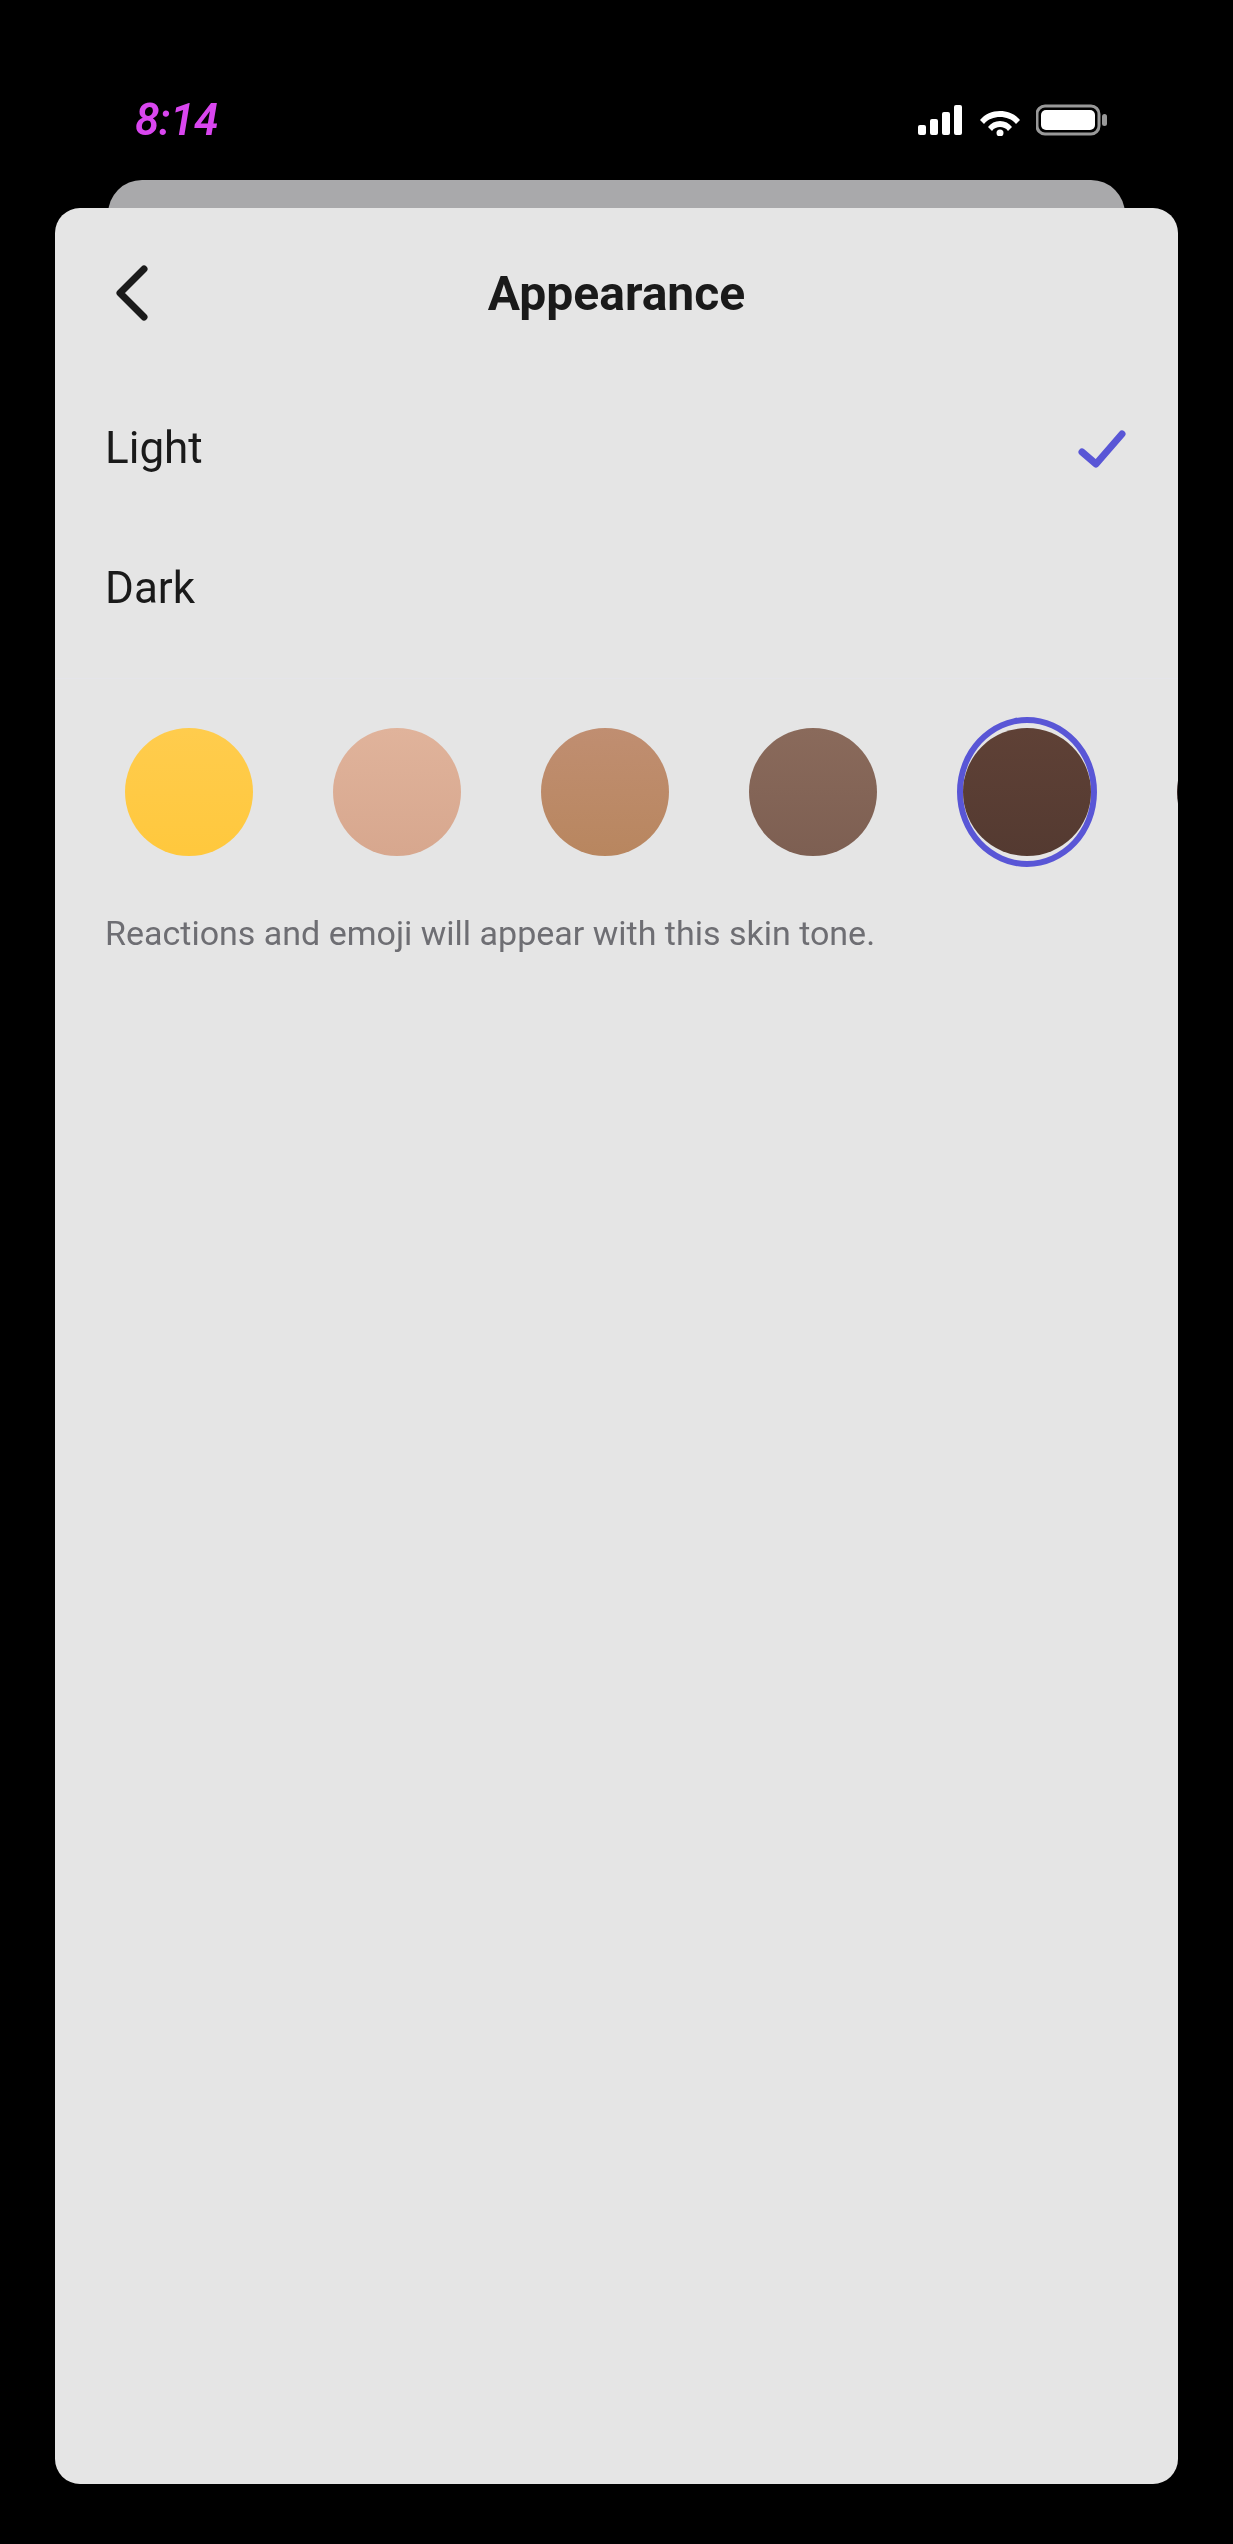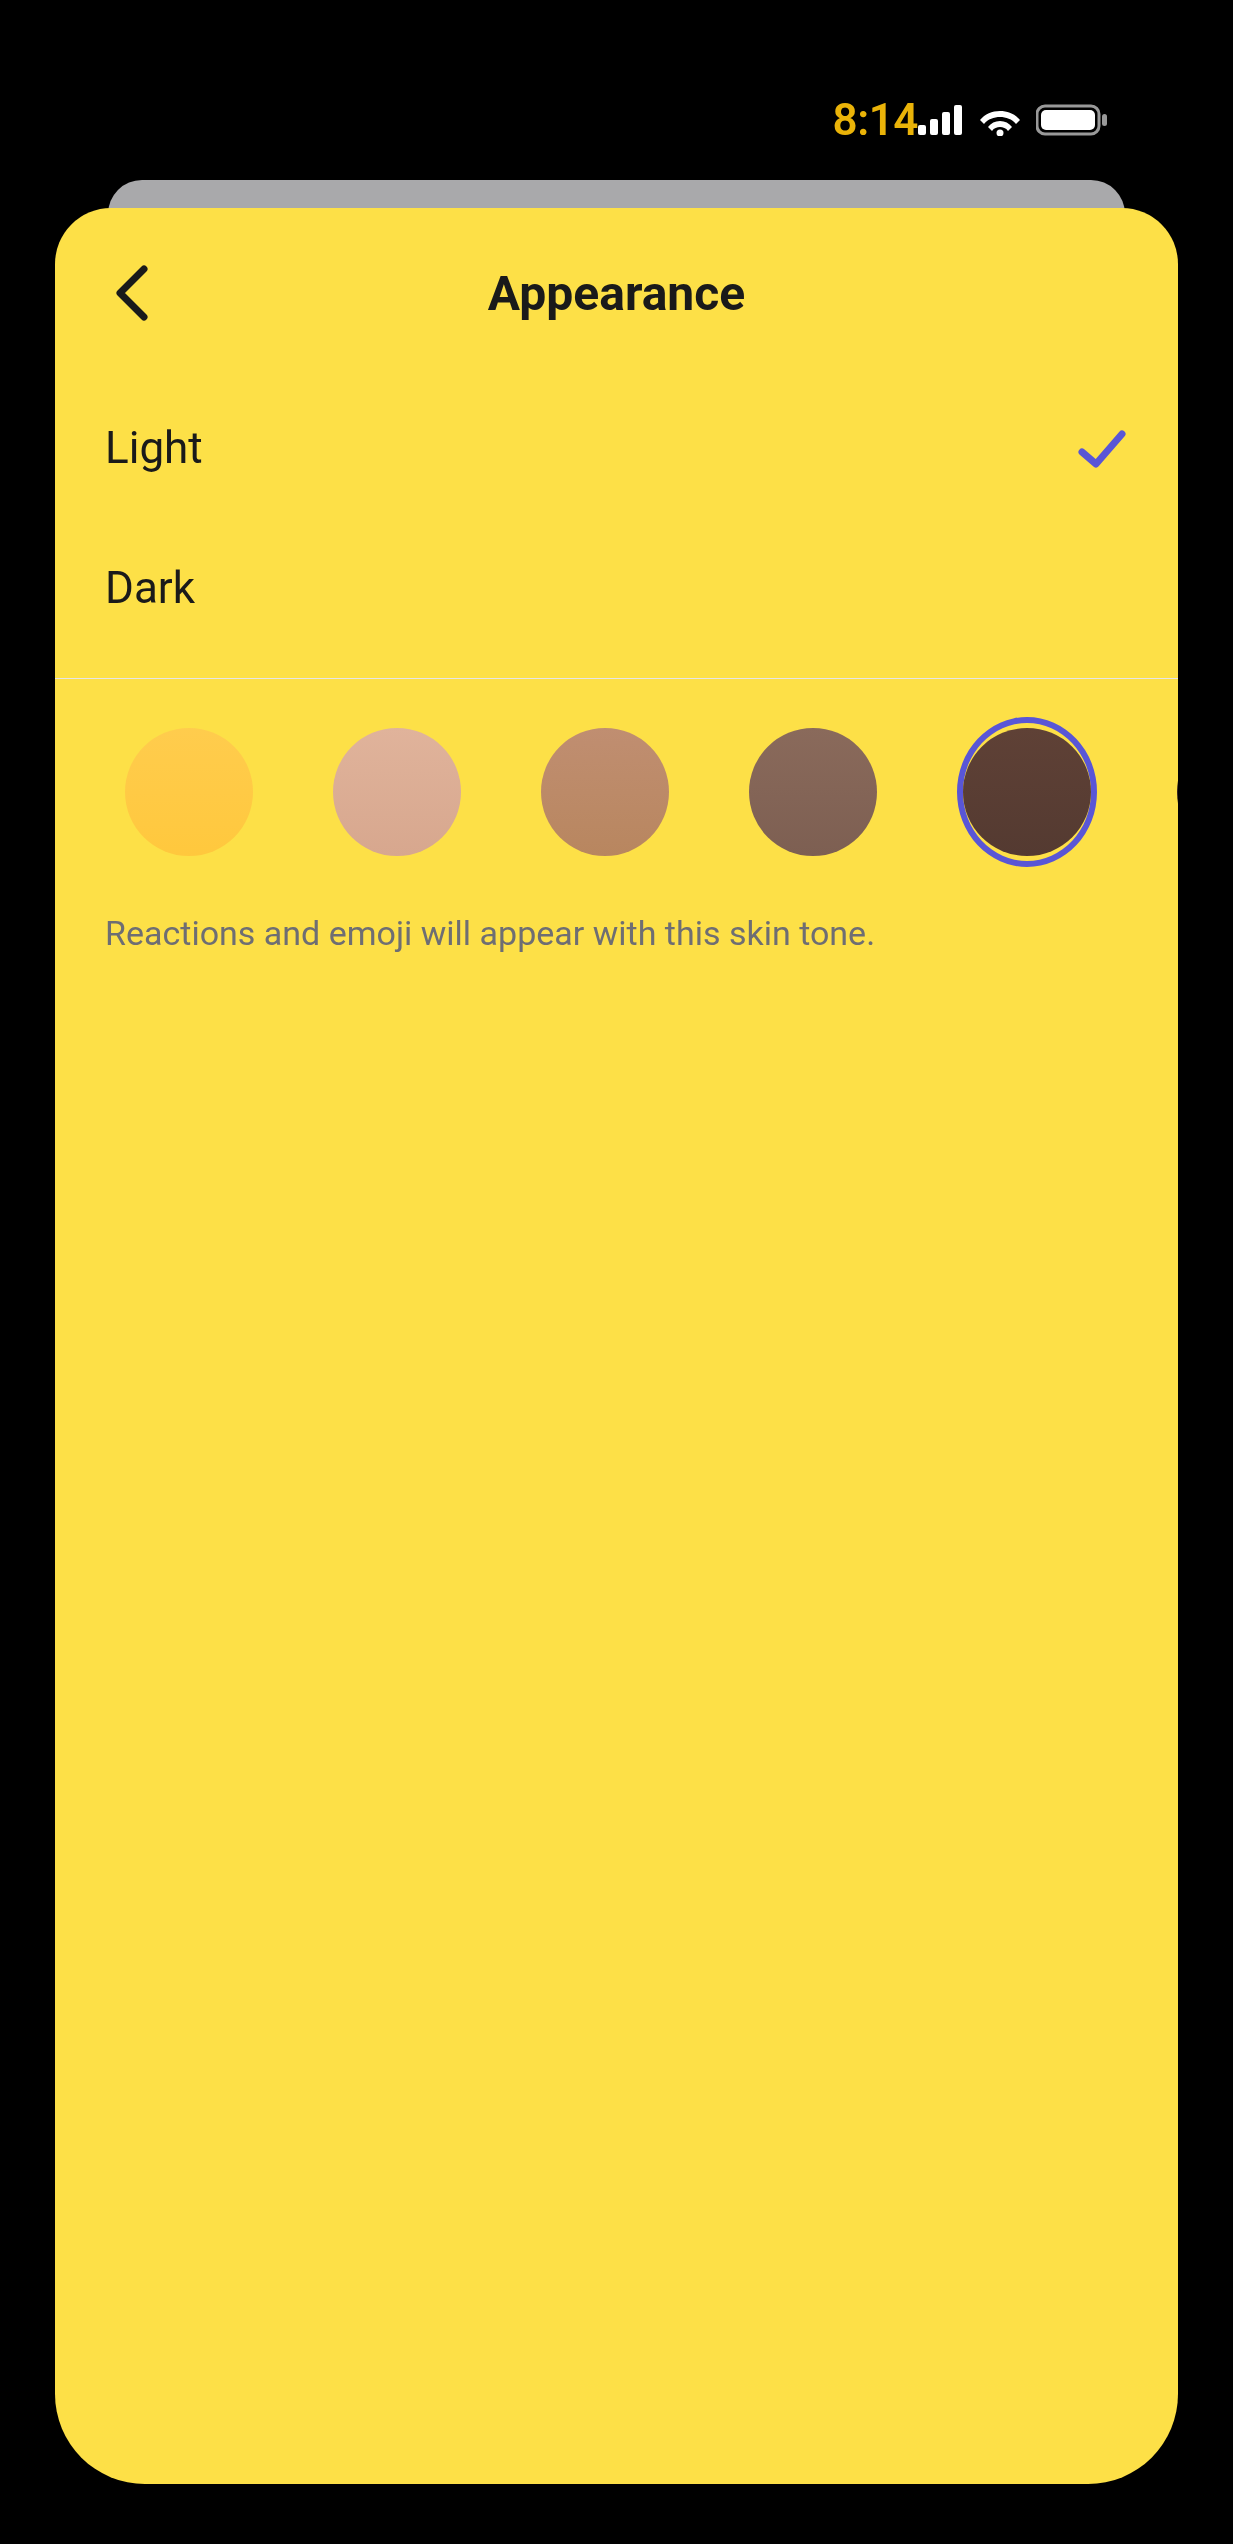--- a/index.html
+++ b/index.html
@@ -18,23 +18,24 @@
       top: 60px;
       width: 1123px;
       height: 2424px;
     }
 
     
     .status-bar {
       height: 120px;
       display: flex;
       align-items: center;
-      justify-content: flex-end;
+      justify-content: space-between;
       padding: 0 70px 0 80px;
-      color: #eab308;
+      color: #d946ef;
+      font-style: italic;
     }
     .status-time {
       font-size: 44px;
       font-weight: 600;
       letter-spacing: -0.5px;
     }
     .status-right {
       display: flex;
       align-items: center;
       gap: 14px;
@@ -55,26 +56,27 @@
       background: #a9a9ab;
       border-top-left-radius: 34px;
       border-top-right-radius: 34px;
     }
     .sheet {
       position: absolute;
       top: 28px;
       left: 0;
       right: 0;
       bottom: 0;
-      background: #fde047;
+      background: #e5e5e5;
       border-top-left-radius: 56px;
       border-top-right-radius: 56px;
       border-bottom-left-radius: 90px;
       border-bottom-right-radius: 90px;
       overflow: hidden;
+      border-radius: 25px;
     }
 
     
     .header {
       height: 170px;
       position: relative;
       display: flex;
       align-items: center;
       justify-content: center;
     }

